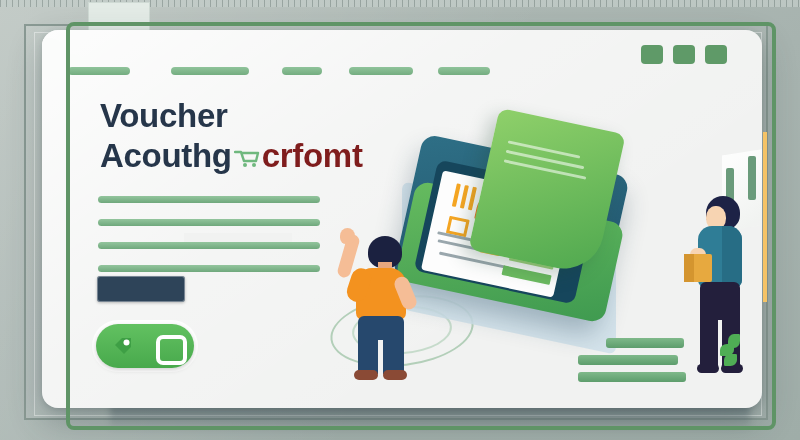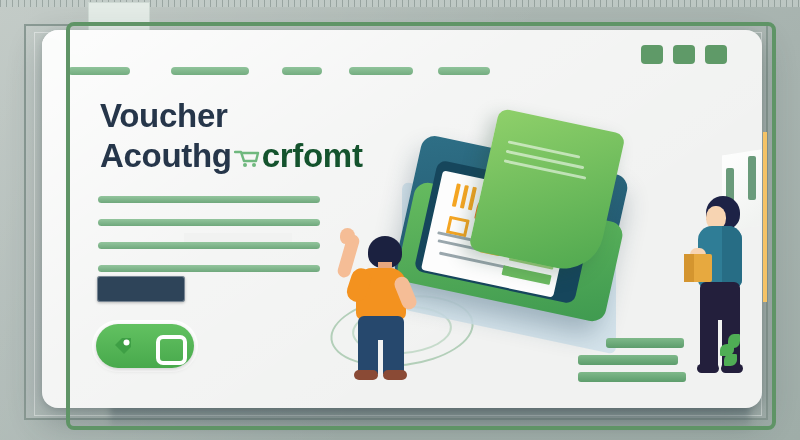--- a/index.html
+++ b/index.html
@@ -47,21 +47,21 @@
   .nav{position:absolute;left:26px;top:37px;width:668px;height:12px;}
   .nav-pill{position:absolute;height:8px;border-radius:5px;
             background:linear-gradient(180deg,#8fc39a,#74ad80);}
   .nav-sq{position:absolute;top:32px;width:22px;height:19px;border-radius:4px;
           background:#5f9a68;}
 
   
   .headline{position:absolute;left:100px;top:96px;width:420px;}
   .h-line{font-size:33px;line-height:40px;letter-spacing:-.3px;font-weight:700;}
   .h-dark{color:#26364a;}
-  .h-green{color:#14532d;margin-top:8px;}
+  .h-green{color:#7f1d1d;margin-top:8px;}
   .cart-glyph{display:inline-block;vertical-align:-2px;margin:0 2px;}
 
   
   .bodylines{position:absolute;left:98px;top:196px;width:222px;}
   .bl{height:7px;border-radius:4px;margin-bottom:16px;
       background:linear-gradient(180deg,#93c59d,#6fa87c);}
   .bl.ghost{position:relative;}
   .bl.ghost:after{content:"";position:absolute;left:86px;top:-9px;width:108px;height:9px;
                   background:#f1f2f1;}
 

